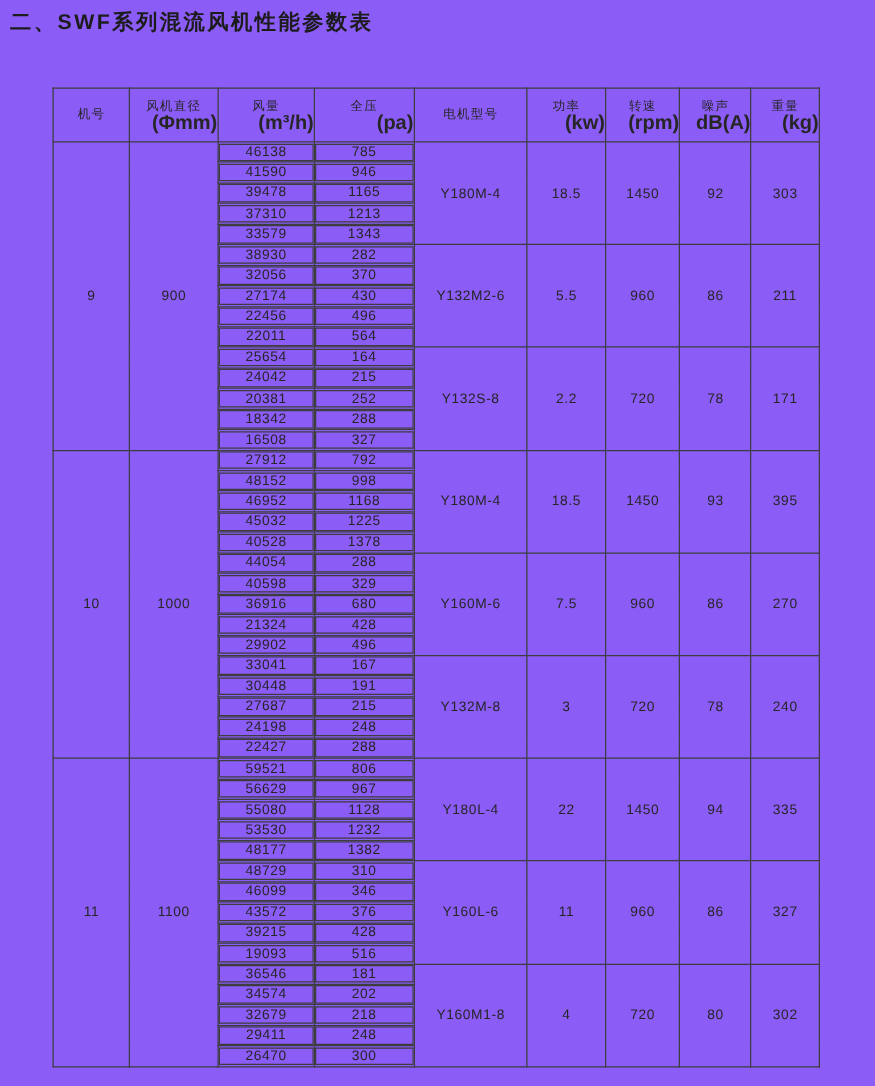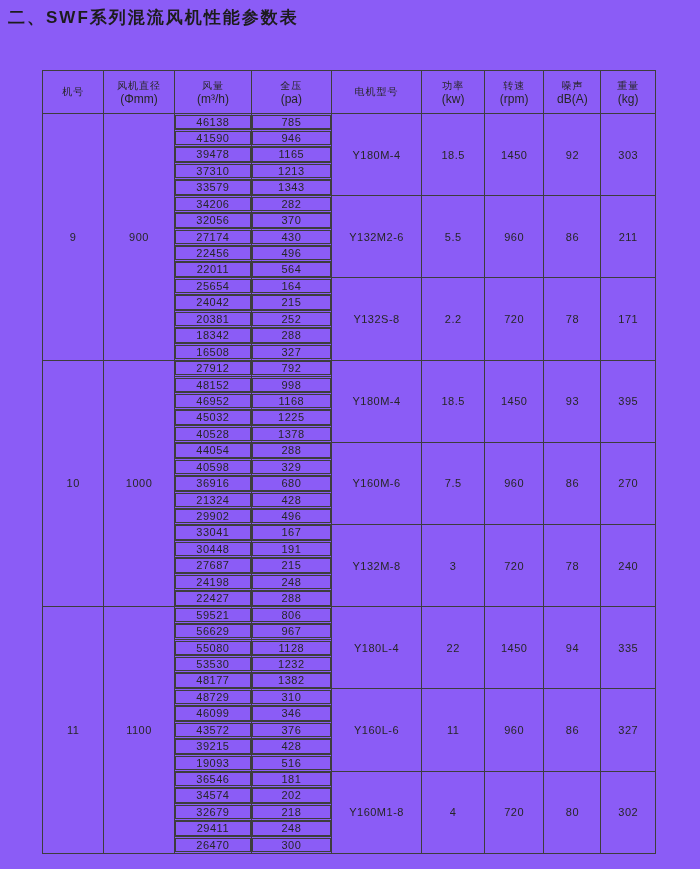--- a/index.html
+++ b/index.html
@@ -63,24 +63,25 @@
   tbody tr { height: 16.45px; }
   th .h-label {
     display: block;
     font-weight: normal;
     font-size: 10px;
     line-height: 14px;
     letter-spacing: 1px;
   }
   th .h-unit {
     display: block;
-    font-weight: normal;
-    font-size: 12px;
+    font-weight: bold;
+    font-size: 16px;
     line-height: 12px;
     letter-spacing: 0;
+    text-align: right;
   }
   th .h-unit:empty { display: none; }
   td.boxed {
     border-top: none;
     border-bottom: none;
     padding: 0 3px;
   }
   td.boxed .cellbox {
     border: 1px solid #3d3d3d;
     height: 12.4px;
@@ -191,21 +192,21 @@
           <tr>
             <td class="boxed">
               <div class="cellbox">33579</div>
             </td>
             <td class="boxed">
               <div class="cellbox">1343</div>
             </td>
           </tr>
           <tr>
             <td class="boxed">
-              <div class="cellbox">34206</div>
+              <div class="cellbox">38930</div>
             </td>
             <td class="boxed">
               <div class="cellbox">282</div>
             </td>
             <td rowspan="5">Y132M2-6</td>
             <td rowspan="5">5.5</td>
             <td rowspan="5">960</td>
             <td rowspan="5">86</td>
             <td rowspan="5">211</td>
           </tr>

